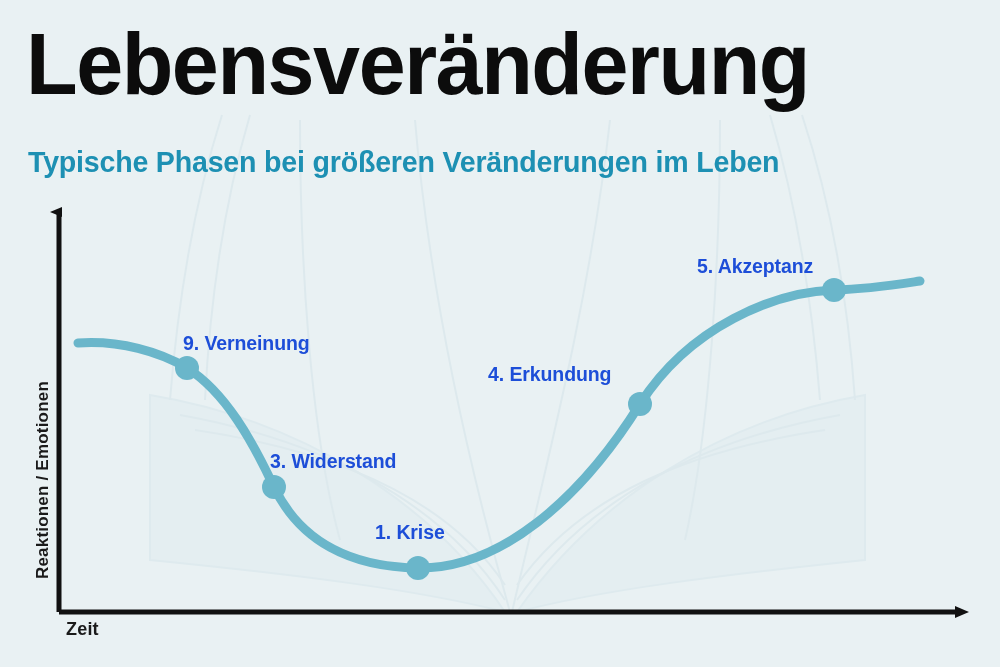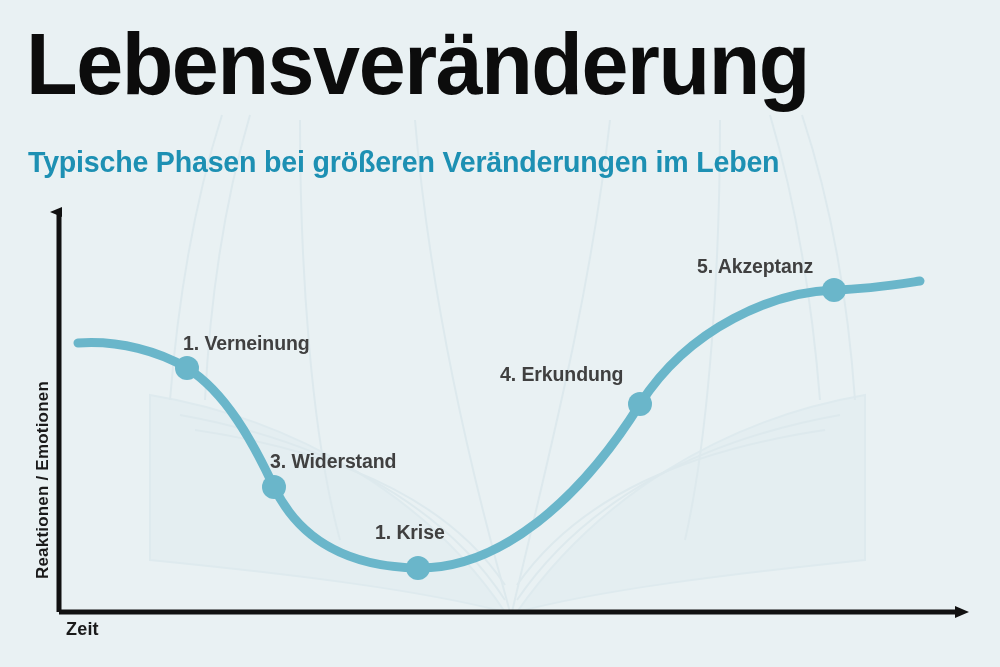--- a/index.html
+++ b/index.html
@@ -95,21 +95,21 @@
     transform-origin: center center;
     text-align: center;
   }
 
   .phase-label {
     position: absolute;
     font-family: "Liberation Sans", sans-serif;
     font-weight: 700;
     font-size: 19.5px;
     letter-spacing: -0.1px;
-    color: #404040;
+    color: #1d4ed8;
     white-space: nowrap;
   }
 </style>
 </head>
 <body>
 
 <div id="stage">
 
   <svg id="watermark" viewBox="0 0 1000 667" preserveAspectRatio="none" aria-hidden="true">
     <g fill="none" stroke="#dde9ed" stroke-width="2">
@@ -159,22 +159,22 @@
 
     <g>
       <circle cx="187" cy="368" r="12" fill="#6ab6ca"></circle>
       <circle cx="274" cy="487" r="12" fill="#6ab6ca"></circle>
       <circle cx="418" cy="568" r="12" fill="#6ab6ca"></circle>
       <circle cx="640" cy="404" r="12" fill="#6ab6ca"></circle>
       <circle cx="834" cy="290" r="12" fill="#6ab6ca"></circle>
     </g>
   </svg>
 
-  <div class="phase-label" style="left:183px; top:332px;">1. Verneinung</div>
+  <div class="phase-label" style="left:183px; top:332px;">9. Verneinung</div>
   <div class="phase-label" style="left:270px; top:450px;">3. Widerstand</div>
   <div class="phase-label" style="left:375px; top:521px;">1. Krise</div>
-  <div class="phase-label" style="left:500px; top:363px;">4. Erkundung</div>
+  <div class="phase-label" style="left:488px; top:363px;">4. Erkundung</div>
   <div class="phase-label" style="left:697px; top:255px;">5. Akzeptanz</div>
 
   <div class="axis-label" id="xaxis-label">Zeit</div>
   <div class="axis-label" id="yaxis-label">Reaktionen / Emotionen</div>
 
 </div>
 
 </body></html>

